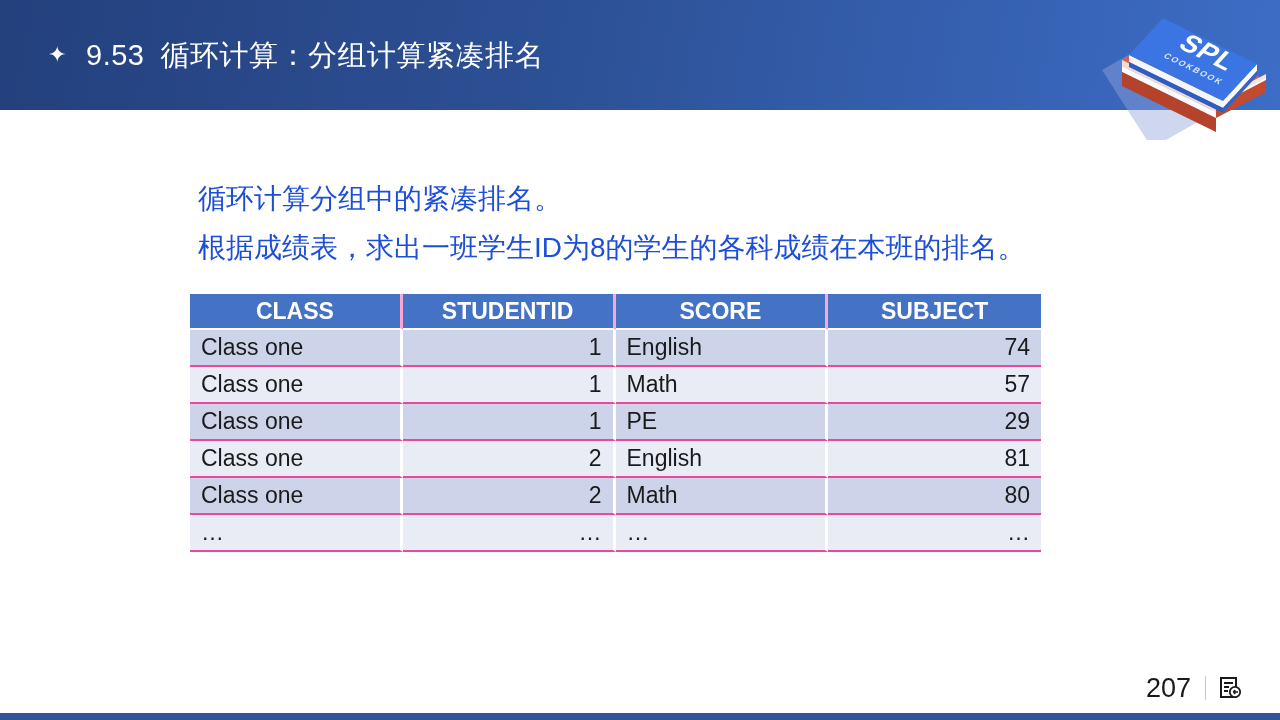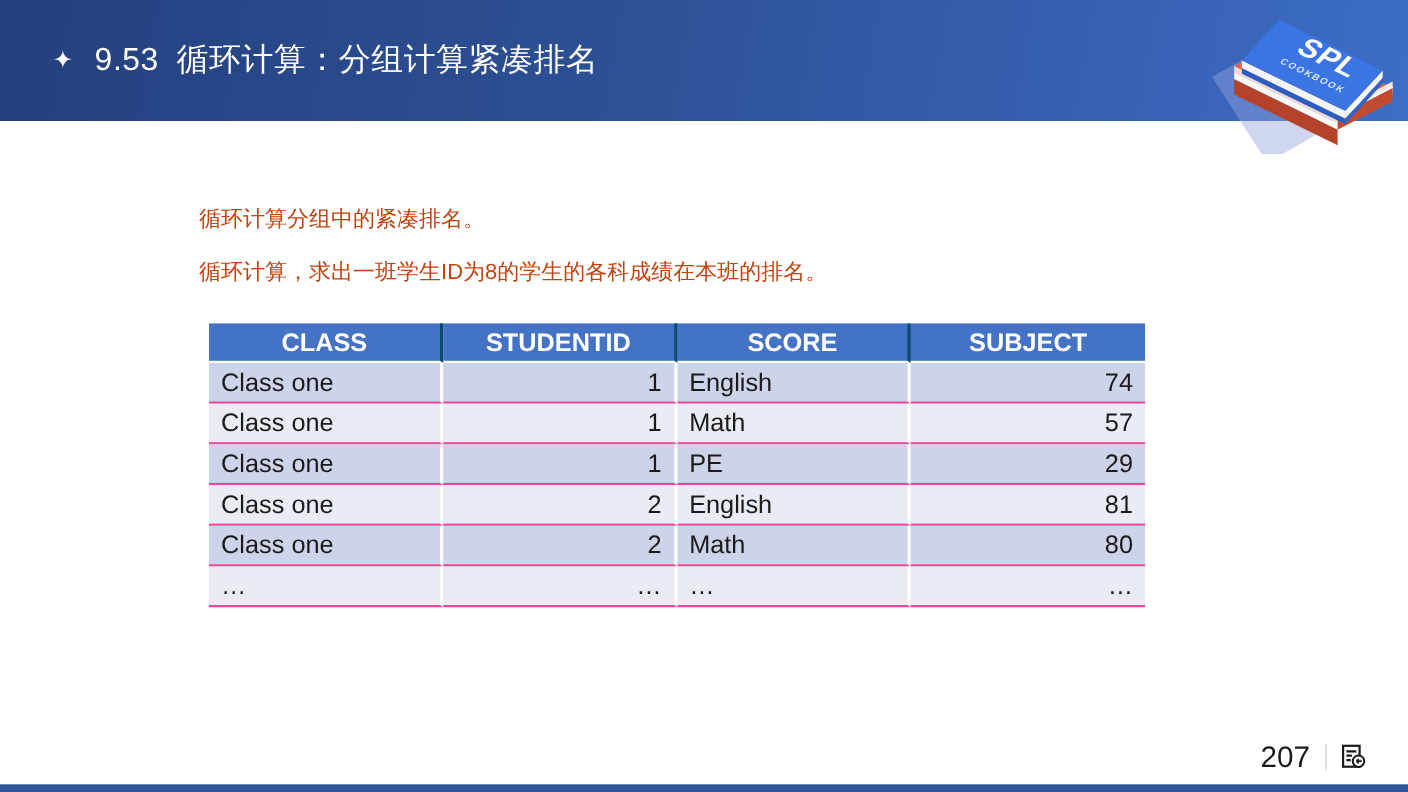--- a/index.html
+++ b/index.html
@@ -12,29 +12,29 @@
             background:linear-gradient(100deg,#24407d 0%,#2d5196 45%,#3d6dc6 100%); }
   .sparkle { position:absolute; left:48px; top:40px; color:#ffffff; font-size:22px; line-height:30px; }
   .title { position:absolute; left:86px; top:36px; color:#ffffff; font-size:29px; line-height:38px;
            font-weight:400; letter-spacing:0.5px; white-space:nowrap; }
   .title .num { margin-right:16px; }
 
   
   .books { position:absolute; left:1080px; top:0; width:200px; height:140px; pointer-events:none; }
 
   
-  .content { position:absolute; left:181px; top:182px; color:#c2410c; font-size:20px; }
+  .content { position:absolute; left:198px; top:182px; color:#1d4ed8; font-size:28px; }
   .content p { margin:0 0 15px 0; line-height:34px; }
 
   
   .tbl { position:absolute; left:190px; top:294px; width:851px; }
   .trow { display:grid; grid-template-columns:1fr 1fr 1fr 1fr; }
   .th { background:#4472c4; color:#ffffff; font-weight:bold; font-size:23px; height:36px;
         display:flex; align-items:center; justify-content:center;
-        border-right:3px solid #0c4a6e; border-bottom:2px solid #ffffff; }
+        border-right:3px solid #f9a8d4; border-bottom:2px solid #ffffff; }
   .th:last-child { border-right:none; }
   .td { font-size:23px; color:#1a1a1a; height:37px; display:flex; align-items:center;
         padding:0 11px; border-right:3px solid #ffffff; border-bottom:2px solid #ec4899; }
   .td:last-child { border-right:none; }
   .td.num { justify-content:flex-end; }
   .trow.odd  .td { background:#cdd3e8; }
   .trow.even .td { background:#e9ebf5; }
 
   
   .footer { position:absolute; right:36px; top:672px; height:32px; display:flex; align-items:center; }
@@ -78,21 +78,21 @@
         <polygon points="143,108 177,71 177,76 143,113" fill="#2f64c9"></polygon>
         <polygon points="83,18 177,64 143,101 49,55" fill="#3b74e3"></polygon>
         <text transform="matrix(0.9,0.44,-0.68,0.74,97,47)" font-family="Liberation Sans,sans-serif" font-size="27" font-weight="bold" fill="#ffffff" letter-spacing="1">SPL</text>
         <text transform="matrix(0.9,0.44,-0.68,0.74,83,57)" font-family="Liberation Sans,sans-serif" font-size="8.5" font-weight="bold" fill="#dbe6fb" letter-spacing="1.6">COOKBOOK</text>
       </g>
     </svg>
   </div>
 
   <div class="content">
     <p>循环计算分组中的紧凑排名。</p>
-    <p>循环计算，求出一班学生ID为8的学生的各科成绩在本班的排名。</p>
+    <p>根据成绩表，求出一班学生ID为8的学生的各科成绩在本班的排名。</p>
   </div>
 
   <div class="tbl">
     <div class="trow">
       <div class="th">CLASS</div>
       <div class="th">STUDENTID</div>
       <div class="th">SCORE</div>
       <div class="th">SUBJECT</div>
     </div>
     <div class="trow odd">

